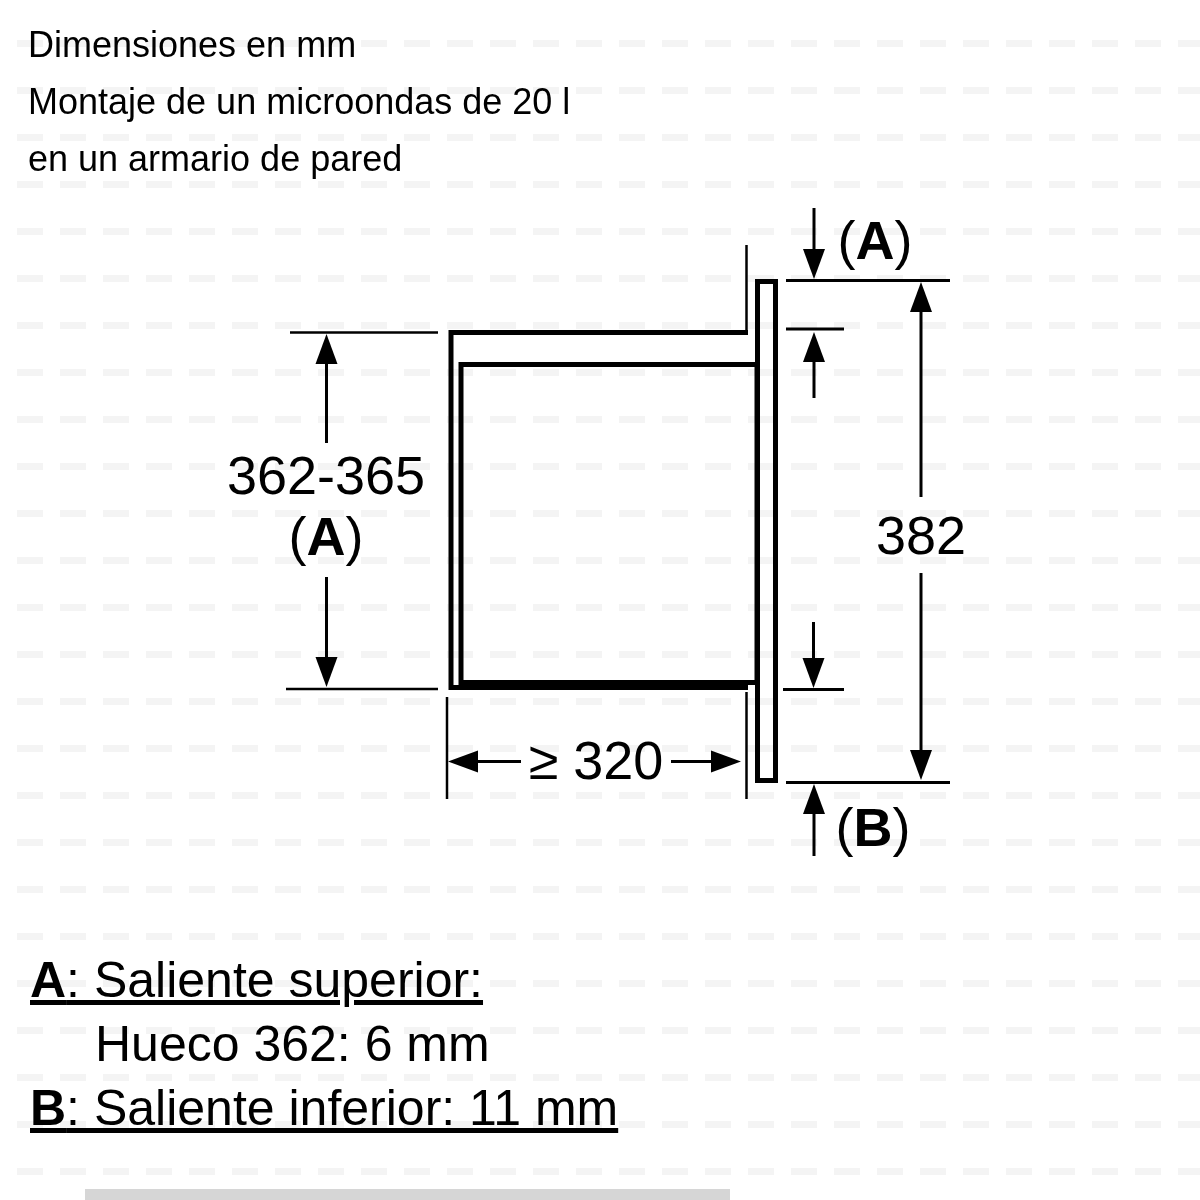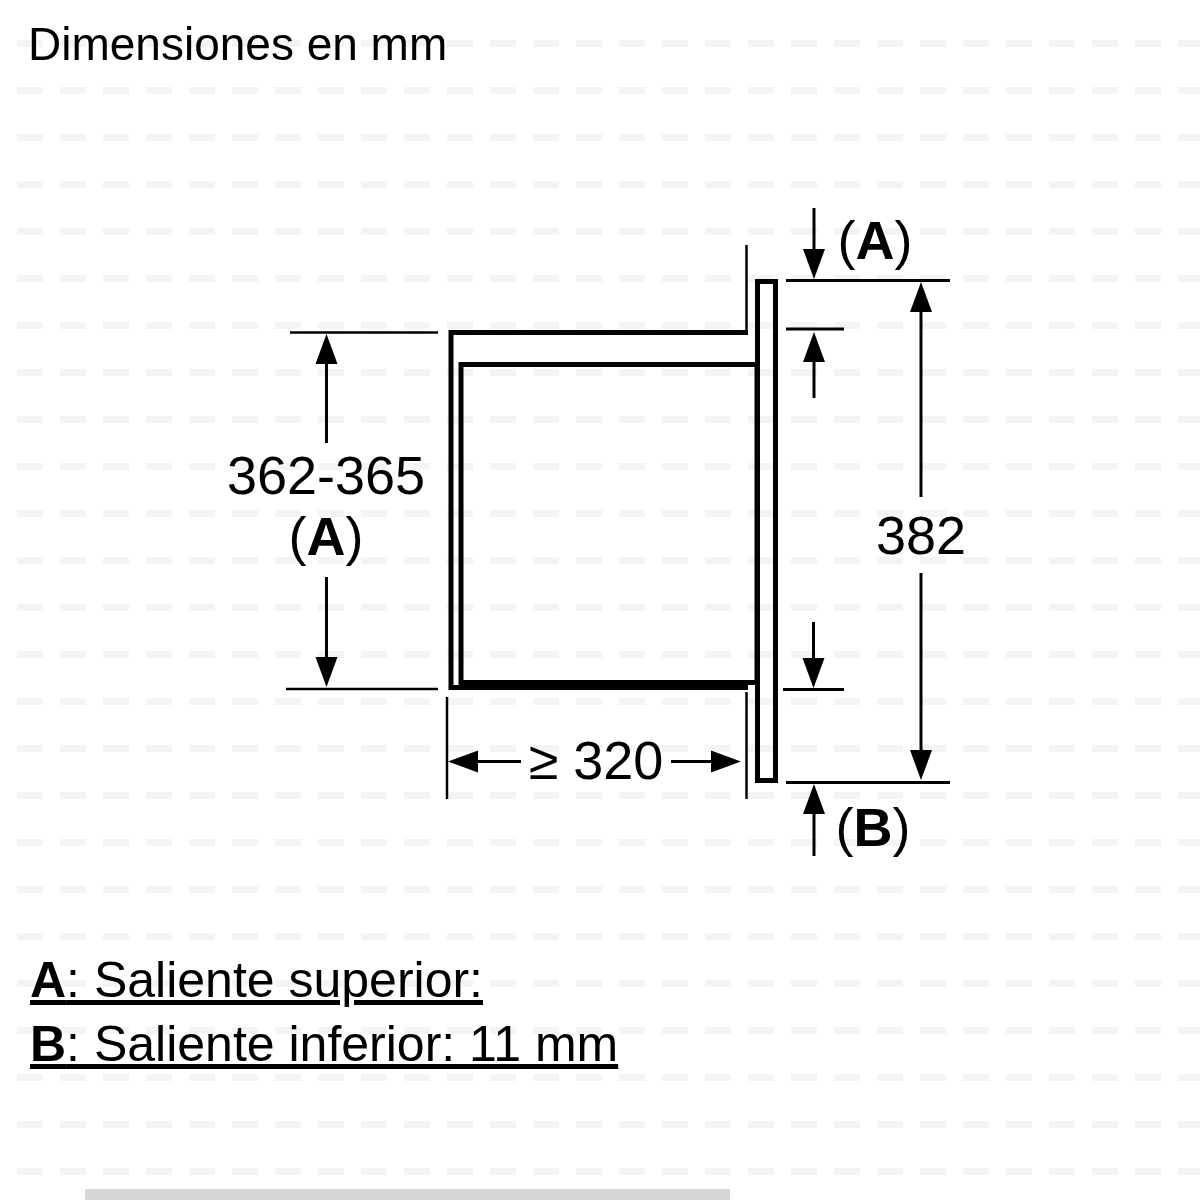--- a/index.html
+++ b/index.html
@@ -6,21 +6,21 @@
   body{
     width:1200px;height:1200px;position:relative;overflow:hidden;
     font-family:"Liberation Sans","DejaVu Sans",sans-serif;color:#000;
     background-color:#ffffff;
     background-image:
       repeating-linear-gradient(to right,#ffffff 0 17px,rgba(255,255,255,0) 17px 43px),
       repeating-linear-gradient(to bottom,rgba(0,0,0,0) 0 40px,rgba(0,0,0,0.045) 40px 47px);
   }
   .title{
     position:absolute;left:28px;top:16px;
-    font-size:46px;line-height:57px;white-space:nowrap;
+    font-size:36px;line-height:57px;white-space:nowrap;
   }
   .footer{
     position:absolute;left:30px;top:948px;
     font-size:50px;line-height:64px;white-space:nowrap;
   }
   .footer .hang{padding-left:65px;text-indent:-65px;text-decoration:underline;}
   .footer .ind{padding-left:65px;}
   .b{font-weight:bold;}
   svg{position:absolute;left:0;top:0;}
   svg text{font-family:"Liberation Sans","DejaVu Sans",sans-serif;font-size:54px;fill:#000;}
@@ -28,20 +28,22 @@
   .dim{stroke:#000;stroke-width:3;}
   .shape{stroke:#000;stroke-width:5;fill:none;}
   .arrow{fill:#000;stroke:none;}
   .graybar{position:absolute;left:85px;top:1189px;width:645px;height:11px;background:#d6d6d6;}
 </style>
 </head>
 <body>
 
 <div class="title">
   <div>Dimensiones en mm</div>
+  <div>Montaje de un microondas de 20 l</div>
+  <div>en un armario de pared</div>
 </div>
 
 <svg width="1200" height="1200" viewBox="0 0 1200 1200">
 
   <g>
     <polyline class="shape" points="748,332.5 451,332.5 451,687.5 748,687.5"></polyline>
   </g>
   <g>
     <rect class="shape" x="461" y="364.5" width="296" height="318"></rect>
   </g>
@@ -97,16 +99,17 @@
     <line class="dim" x1="478" y1="761.5" x2="521" y2="761.5"></line>
     <line class="dim" x1="671" y1="761.5" x2="712" y2="761.5"></line>
     <polygon class="arrow" points="448,761.5 478,750.5 478,772.5"></polygon>
     <polygon class="arrow" points="741,761.5 711,750.5 711,772.5"></polygon>
     <text x="596" y="779" text-anchor="middle">≥ 320</text>
   </g>
 </svg>
 
 <div class="footer">
   <div class="hang"><span class="b">A</span><span>: Saliente superior:</span></div>
+  <div class="ind">Hueco 362: 6 mm</div>
   <div class="hang"><span class="b">B</span><span>: Saliente inferior: 11 mm</span></div>
 </div>
 
 <div class="graybar"></div>
 
 </body></html>

